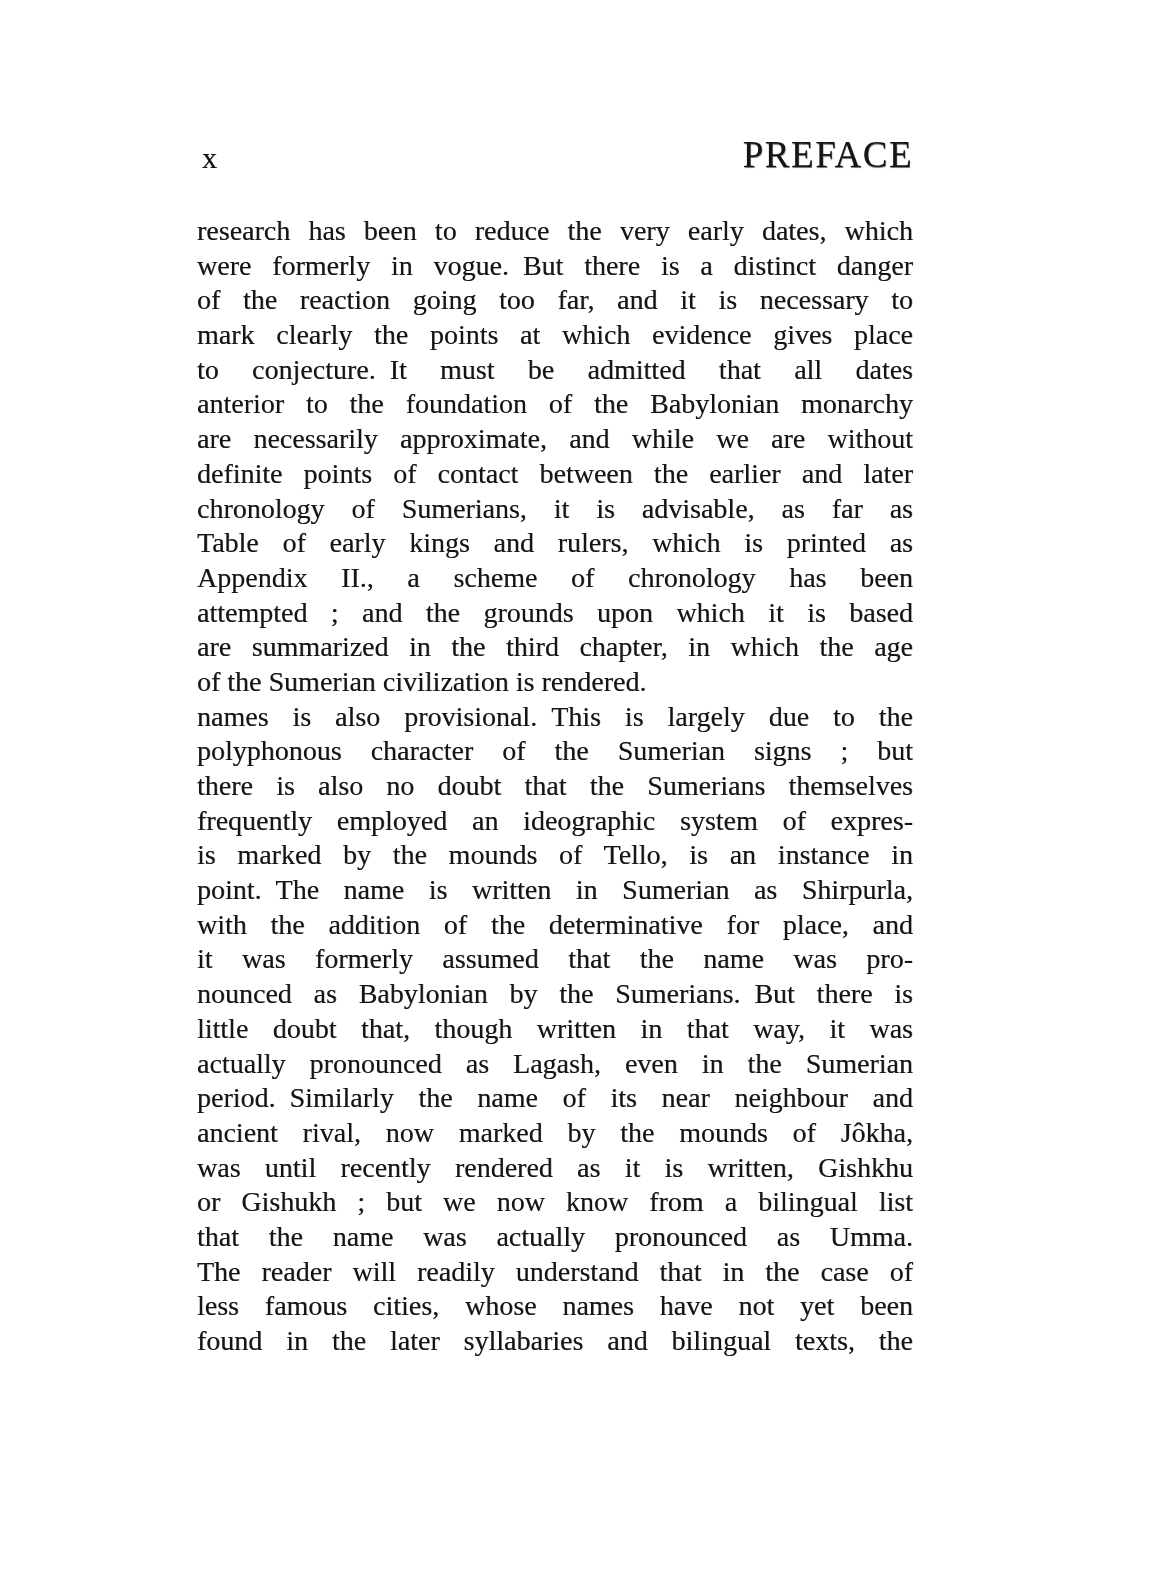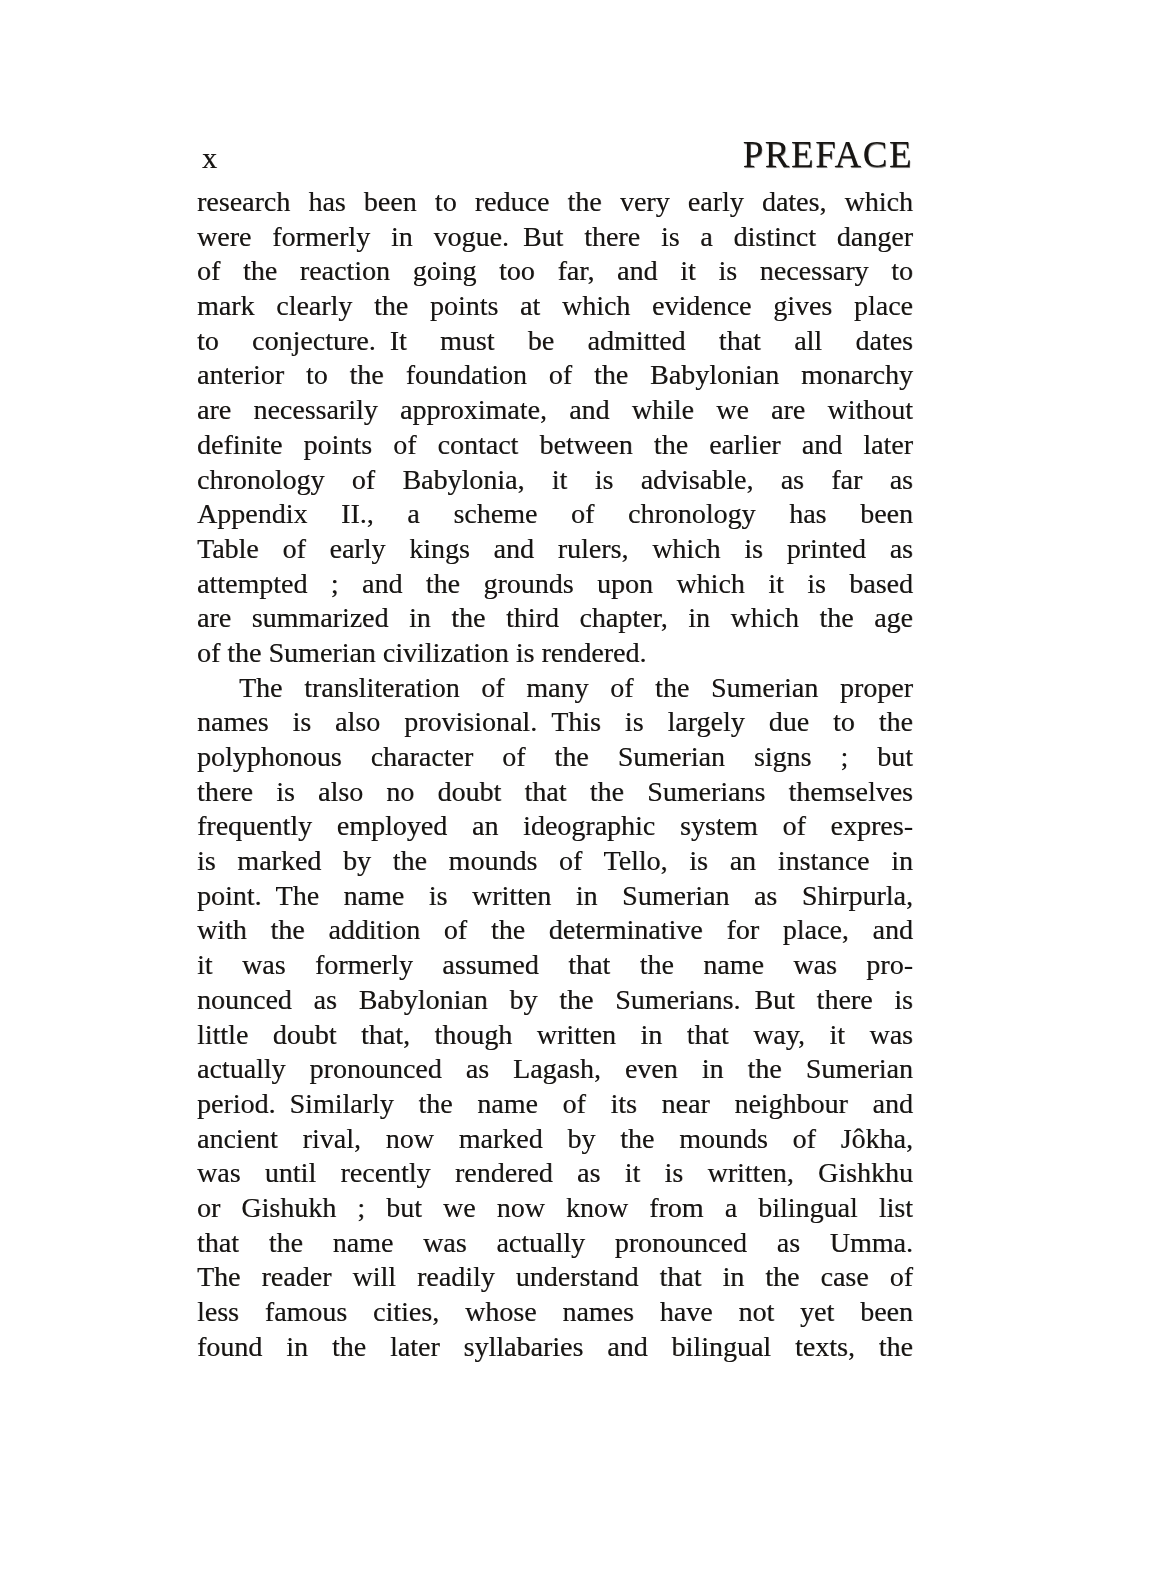--- a/index.html
+++ b/index.html
@@ -29,21 +29,21 @@
   }
   .running-head {
     display: block;
     text-align: right;
     font-size: 37px;
     line-height: 42px;
     letter-spacing: 1.5px;
     text-shadow: 0.5px 0.5px 0.7px rgba(25,22,20,0.6);
   }
   .text-block {
-    margin-top: 9px;
+    margin-top: 38px;
   }
   .line {
     font-size: 28px;
     line-height: 34.7px;
     height: 34.7px;
     text-align: justify;
     text-align-last: justify;
     text-shadow: 0.4px 0.4px 0.6px rgba(25,22,20,0.5);
     overflow: visible;
     white-space: nowrap0; 
@@ -61,27 +61,26 @@
   </div>
   <div class="text-block">
       <div class="line">research has been to reduce the very early dates, which</div>
       <div class="line">were formerly in vogue. But there is a distinct danger</div>
       <div class="line">of the reaction going too far, and it is necessary to</div>
       <div class="line">mark clearly the points at which evidence gives place</div>
       <div class="line">to conjecture. It must be admitted that all dates</div>
       <div class="line">anterior to the foundation of the Babylonian monarchy</div>
       <div class="line">are necessarily approximate, and while we are without</div>
       <div class="line">definite points of contact between the earlier and later</div>
-      <div class="line">chronology of Babylonia, it is advisable, as far as</div>
+      <div class="line">chronology of Sumerians, it is advisable, as far as</div>
+      <div class="line">Table of early kings and rulers, which is printed as</div>
       <div class="line">Appendix II., a scheme of chronology has been</div>
-      <div class="line">Table of early kings and rulers, which is printed as</div>
       <div class="line">attempted ; and the grounds upon which it is based</div>
       <div class="line">are summarized in the third chapter, in which the age</div>
       <div class="line unjust">of the Sumerian civilization is rendered.</div>
-      <div class="line indent">The transliteration of many of the Sumerian proper</div>
       <div class="line">names is also provisional. This is largely due to the</div>
       <div class="line">polyphonous character of the Sumerian signs ; but</div>
       <div class="line">there is also no doubt that the Sumerians themselves</div>
       <div class="line">frequently employed an ideographic system of expres-</div>
       <div class="line">is marked by the mounds of Tello, is an instance in</div>
       <div class="line">point. The name is written in Sumerian as Shirpurla,</div>
       <div class="line">with the addition of the determinative for place, and</div>
       <div class="line">it was formerly assumed that the name was pro-</div>
       <div class="line">nounced as Babylonian by the Sumerians. But there is</div>
       <div class="line">little doubt that, though written in that way, it was</div>

